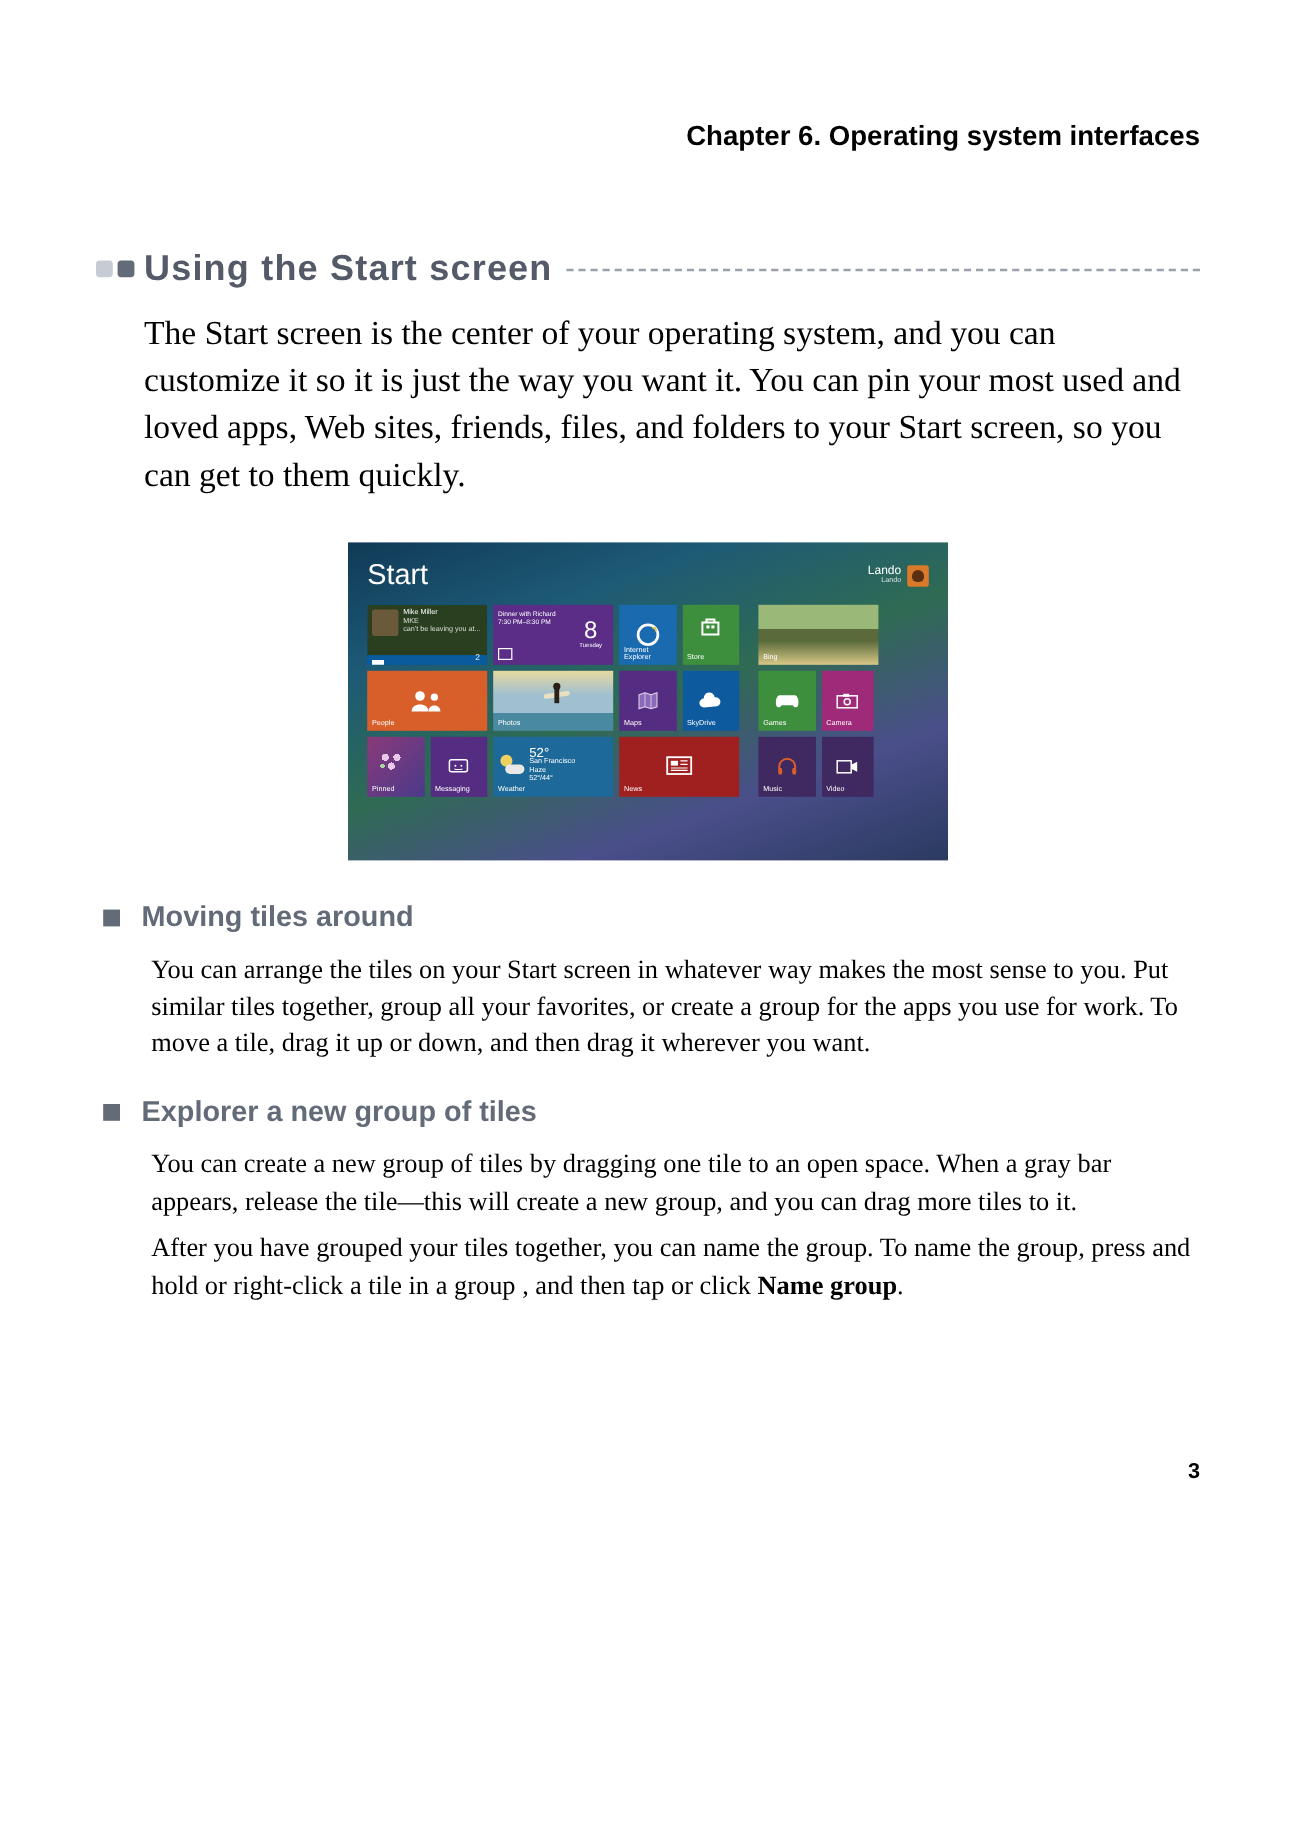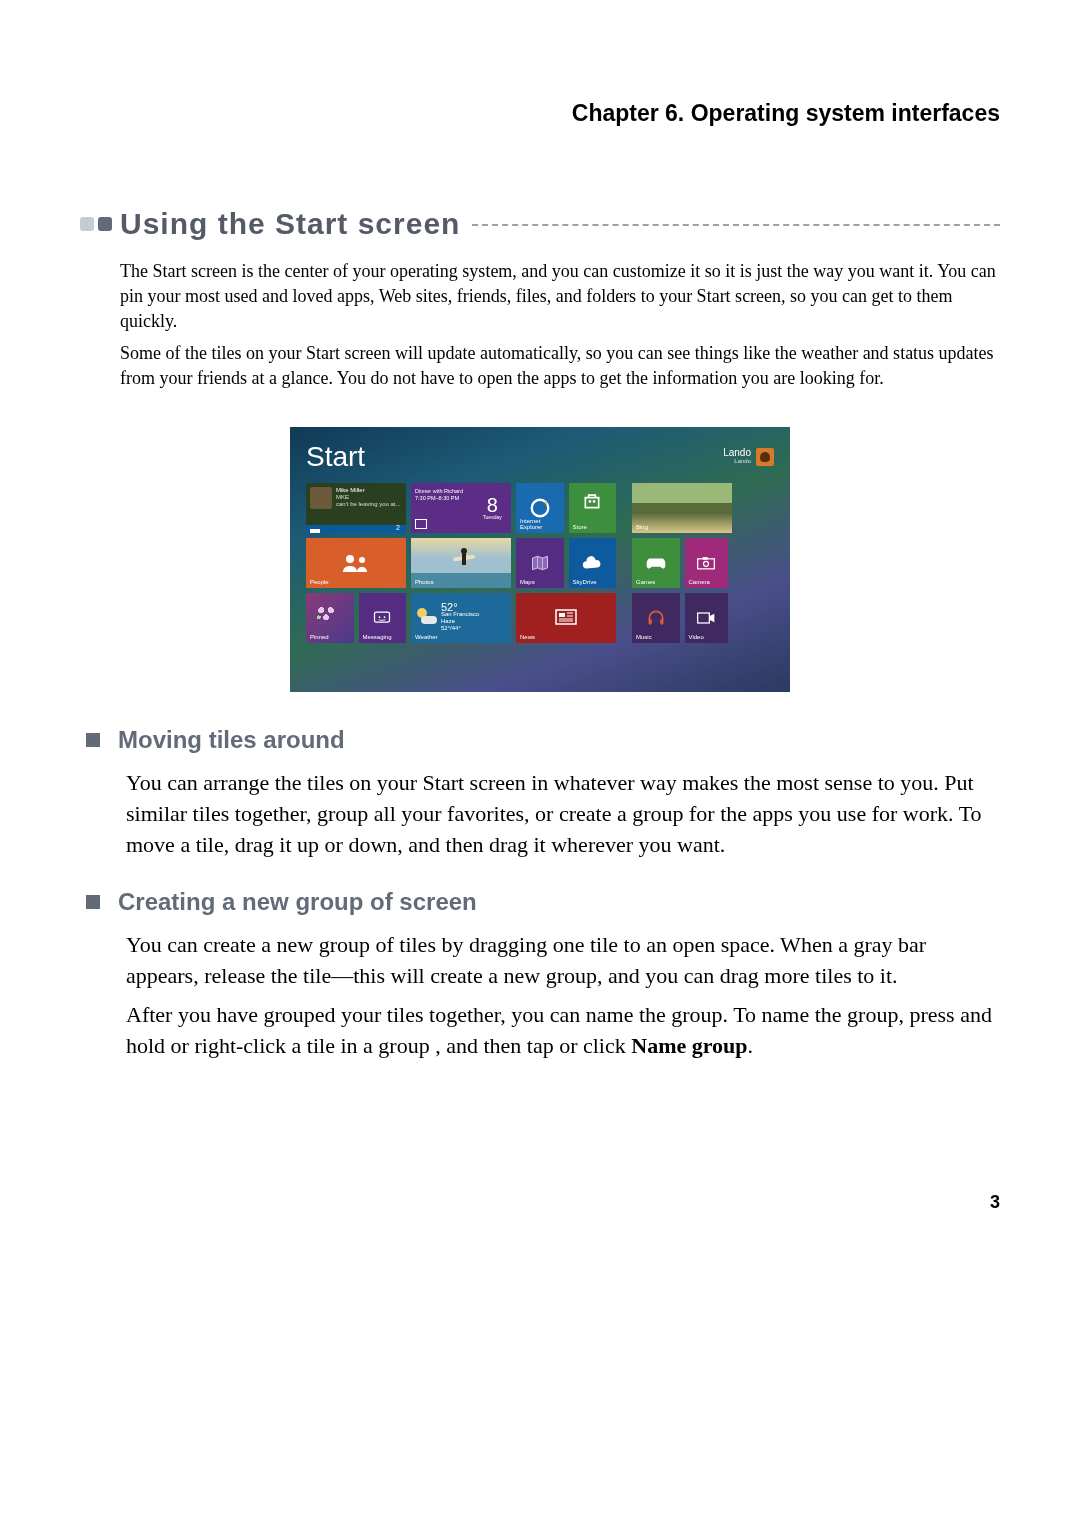--- a/index.html
+++ b/index.html
@@ -46,21 +46,21 @@
     color: #555a68;
     margin-right: 12px;
     white-space: nowrap;
   }
   .dash {
     flex: 1;
     border-top: 2px dashed #9aa0ac;
     margin-top: 2px;
   }
   .para {
-    font-size: 18px;
+    font-size: 28px;
     line-height: 1.4;
     margin: 0 0 6px 40px;
   }
   .screenshot-wrap {
     display: flex;
     justify-content: center;
     margin: 36px 0 34px 0;
   }
   .screenshot {
     width: 500px;
@@ -73,21 +73,21 @@
     position: relative;
     overflow: hidden;
   }
   .ss-head {
     display: flex;
     justify-content: space-between;
     align-items: center;
     margin-bottom: 10px;
   }
   .ss-start {
-    font-size: 28px;
+    font-size: 24px;
     font-weight: 300;
   }
   .ss-user {
     display: flex;
     align-items: center;
     gap: 5px;
     font-size: 10px;
   }
   .ss-user .uname { text-align: right; line-height: 8px; }
   .ss-user .uname .sub { font-size: 6px; opacity: .8; display:block;}
@@ -189,21 +189,20 @@
   <div class="section-row">
     <div class="bullets">
       <div class="b b1"></div>
       <div class="b b2"></div>
     </div>
     <div class="section-title">Using the Start screen</div>
     <div class="dash"></div>
   </div>
 
   <p class="para">The Start screen is the center of your operating system, and you can customize it so it is just the way you want it. You can pin your most used and loved apps, Web sites, friends, files, and folders to your Start screen, so you can get to them quickly.</p>
-  <p class="para">Some of the tiles on your Start screen will update automatically, so you can see things like the weather and status updates from your friends at a glance. You do not have to open the apps to get the information you are looking for.</p>
 
   <div class="screenshot-wrap">
     <div class="screenshot">
       <div class="ss-head">
         <div class="ss-start">Start</div>
         <div class="ss-user">
           <div class="uname"><span>Lando</span><span class="sub">Lando</span></div>
           <div class="ss-avatar"></div>
         </div>
       </div>
@@ -365,20 +364,20 @@
     <div class="sub-row">
       <div class="sq"></div>
       <div class="sub-title">Moving tiles around</div>
     </div>
     <p class="sub-para">You can arrange the tiles on your Start screen in whatever way makes the most sense to you. Put similar tiles together, group all your favorites, or create a group for the apps you use for work. To move a tile, drag it up or down, and then drag it wherever you want.</p>
   </div>
 
   <div class="sub-block" style="margin-top:28px">
     <div class="sub-row">
       <div class="sq"></div>
-      <div class="sub-title">Creating a new group of screen</div>
+      <div class="sub-title">Explorer a new group of tiles</div>
     </div>
     <p class="sub-para">You can create a new group of tiles by dragging one tile to an open space. When a gray bar appears, release the tile—this will create a new group, and you can drag more tiles to it.</p>
     <p class="sub-para"><span>After you have grouped your tiles together, you can name the group. To name the group, press and hold or right-click a tile in a group , and then tap or click </span><span class="bold">Name group</span><span>.</span></p>
   </div>
 
   <div class="pagefoot">3</div>
 </div>
 
 </body></html>

